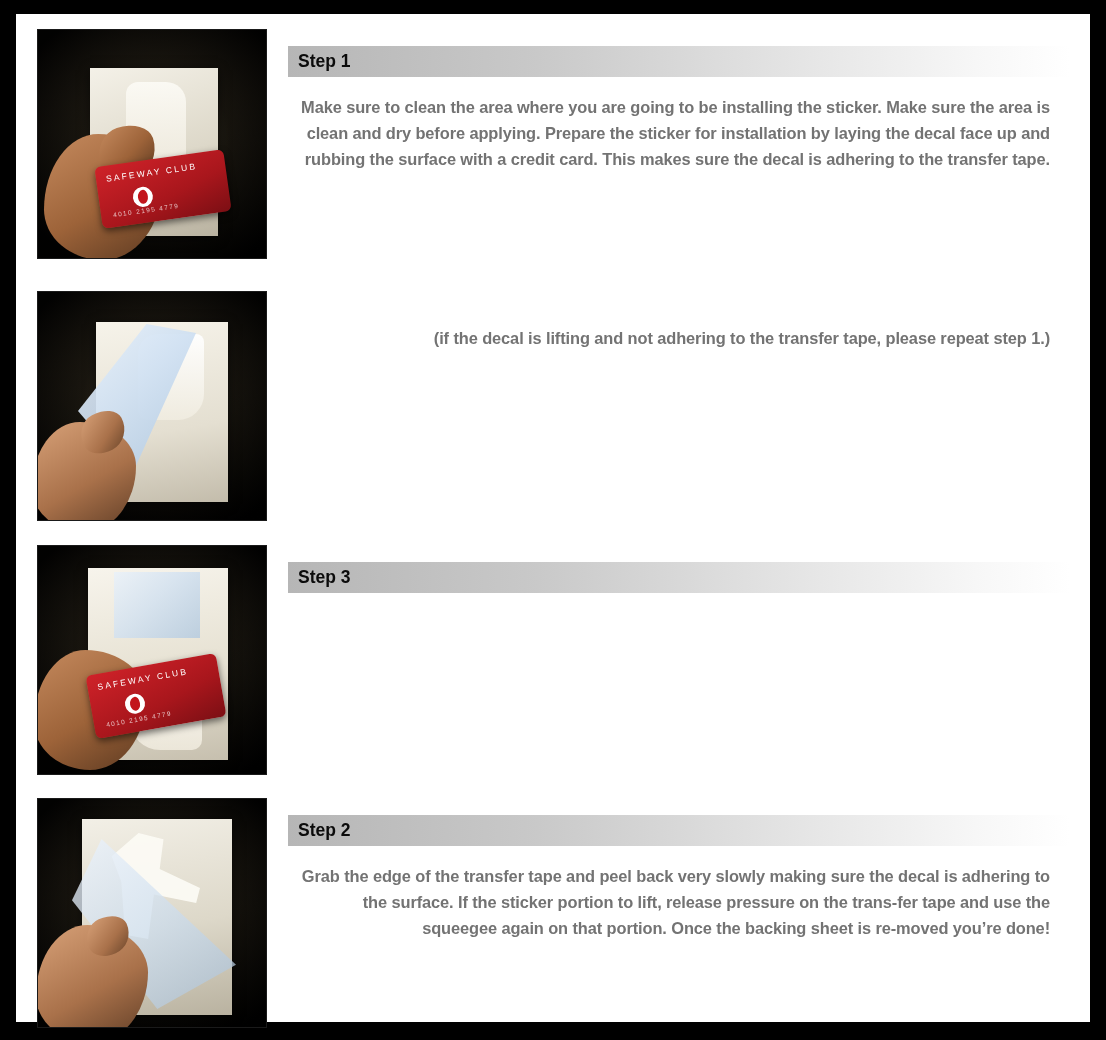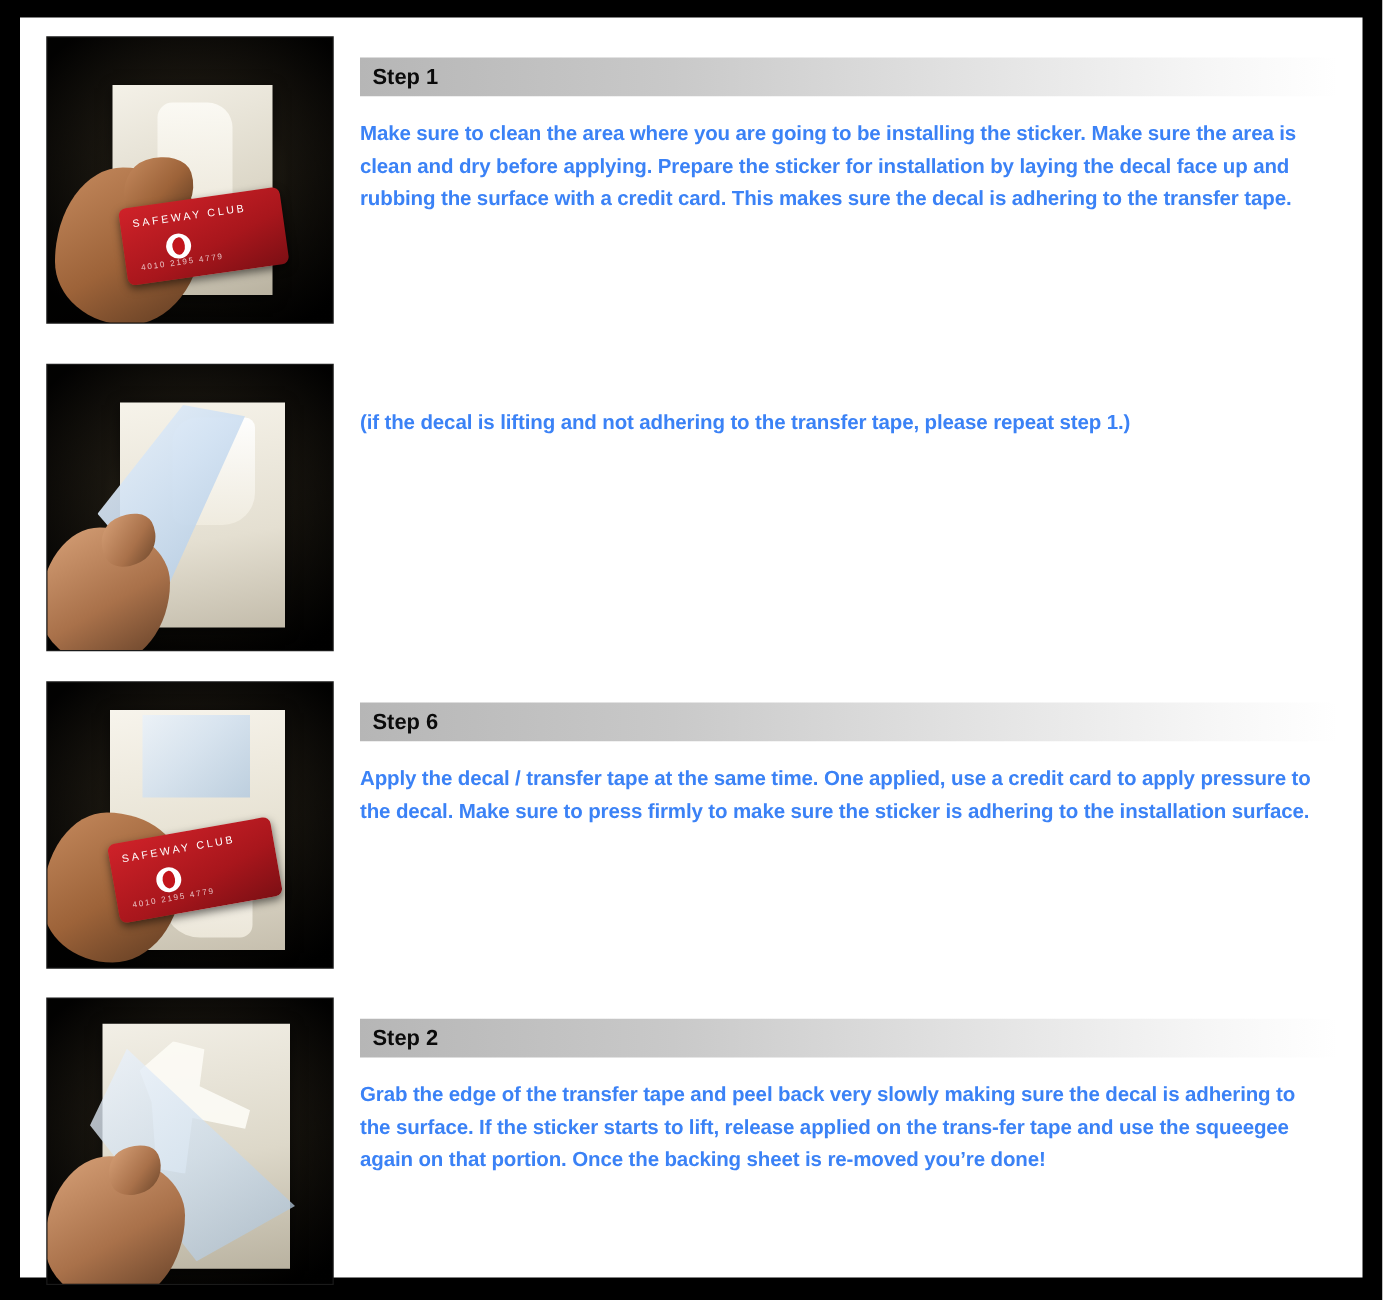--- a/index.html
+++ b/index.html
@@ -123,20 +123,21 @@
     height: 14px;
     background: #c2151b;
     border-radius: 60% 40% 50% 50% / 50% 50% 50% 50%;
   }
 
   .text-cell {
     flex: 1 1 auto;
     padding-left: 18px;
     padding-top: 16px;
     box-sizing: border-box;
+    text-align: right;
   }
   .step-header {
     height: 31px;
     background: linear-gradient(90deg, #b6b6b6 0%, #c9c9c9 32%, #e2e2e2 62%, #f7f7f7 88%, #ffffff 100%);
     display: flex;
     align-items: center;
     padding-left: 10px;
     box-sizing: border-box;
   }
   .step-header-label {
@@ -144,21 +145,21 @@
     font-weight: bold;
     color: #0b0b0b;
     font-family: "Liberation Sans", sans-serif;
     letter-spacing: 0px;
   }
   .step-body {
     margin-top: 18px;
     font-size: 16.4px;
     font-weight: bold;
     line-height: 1.58;
-    color: #3b82f6;
+    color: #737373;
     letter-spacing: -0.1px;
     max-width: 762px;
   }
   .step-body p {
     margin: 0;
   }
   .step-body p + p {
     margin-top: 9px;
   }
   .row-gap-1 { height: 34px; }
@@ -229,24 +230,21 @@
             <div class="hand" style="left:-4px; top:104px; width:112px; height:120px;"></div>
             <div class="card" style="left:52px; top:118px; width:132px; height:64px; transform:rotate(-10deg);">
               <div class="card-text">SAFEWAY CLUB</div>
               <div class="card-logo"></div>
               <div class="card-num">4010 2195 4779</div>
             </div>
           </div>
         </div>
         <div class="text-cell">
           <div class="step-header">
-            <span class="step-header-label">Step 6</span>
-          </div>
-          <div class="step-body">
-            <p>Apply the decal / transfer tape at the same time.  One applied, use a credit card to apply pressure to the decal.  Make sure to press firmly to make sure the sticker is adhering to the installation surface.</p>
+            <span class="step-header-label">Step 3</span>
           </div>
         </div>
       </div>
 
       <div class="row-gap-3"></div>
 
       <div class="step-row">
         <div class="photo-cell">
           <div class="photo">
             <div class="vignette"></div>
@@ -255,20 +253,20 @@
             <div class="wax" style="left:34px; top:40px; width:164px; height:170px; clip-path:polygon(18% 0%, 100% 74%, 52% 100%, 0% 36%); background:linear-gradient(140deg, rgba(236,243,252,0.86) 0%, rgba(206,222,238,0.82) 50%, rgba(170,192,214,0.8) 100%);"></div>
             <div class="hand" style="left:-2px; top:126px; width:112px; height:118px; background:linear-gradient(150deg,#d8a279 0%,#a9714a 55%,#5e3c25 100%);"></div>
             <div class="hand" style="left:48px; top:118px; width:44px; height:38px; transform:rotate(-24deg); background:linear-gradient(150deg,#d8a279 0%,#a9714a 60%,#6a452a 100%);"></div>
           </div>
         </div>
         <div class="text-cell">
           <div class="step-header">
             <span class="step-header-label">Step 2</span>
           </div>
           <div class="step-body">
-            <p>Grab the edge of the transfer tape and peel back very slowly making sure the decal is adhering to the surface.  If the sticker starts to lift, release applied on the trans-fer tape and use the squeegee again on that portion.  Once the backing sheet is re-moved you’re done!</p>
+            <p>Grab the edge of the transfer tape and peel back very slowly making sure the decal is adhering to the surface.  If the sticker portion to lift, release pressure on the trans-fer tape and use the squeegee again on that portion.  Once the backing sheet is re-moved you’re done!</p>
           </div>
         </div>
       </div>
 
     </div>
   </div>
 </div>
 
 </body></html>

